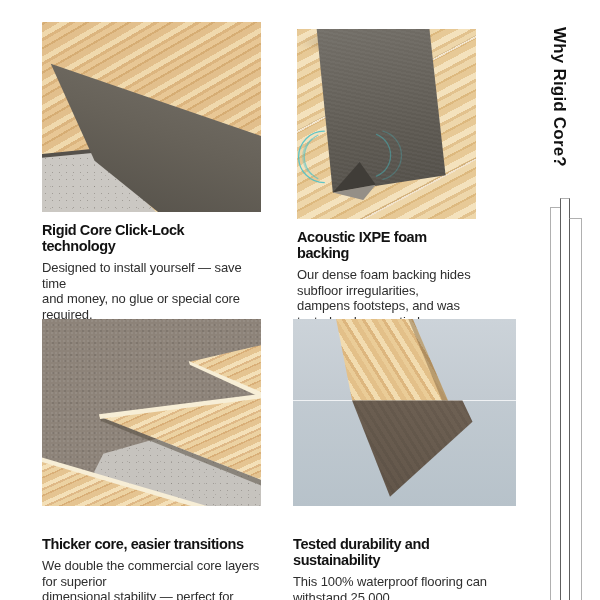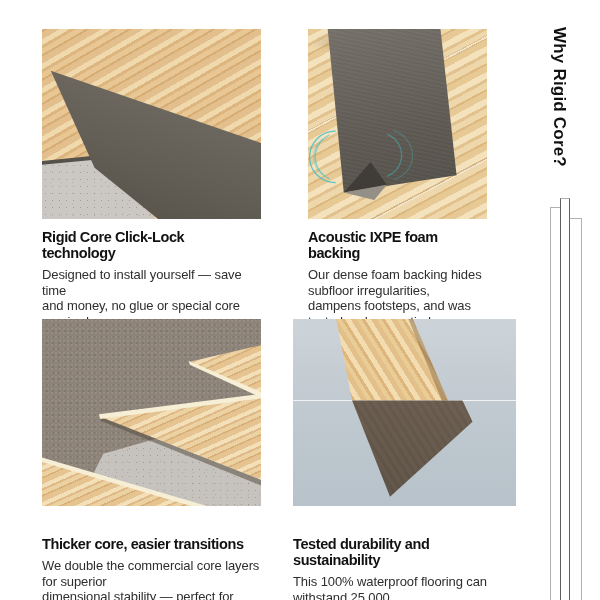--- a/index.html
+++ b/index.html
@@ -1,22 +1,22 @@
 <!DOCTYPE html>
 <html><head>
 <meta charset="utf-8">
 <title>Why Rigid Core?</title>
 <style>
   html,body{margin:0;padding:0;background:#fff;}
   .page{position:relative;width:600px;height:600px;background:#ffffff;overflow:hidden;
         font-family:"Liberation Sans", sans-serif;}
 
   .feature{position:absolute;}
-  #f1{left:42px;top:29px;width:219px;}
-  #f2{left:308px;top:29px;width:179px;}
+  #f1{left:42px;top:22px;width:219px;}
+  #f2{left:297px;top:29px;width:179px;}
   #f3{left:42px;top:319px;width:219px;}
   #f4{left:293px;top:319px;width:223px;}
 
   .img{position:relative;overflow:hidden;width:100%;}
   #f1 .img,#f2 .img{height:190px;}
   #f3 .img,#f4 .img{height:187px;}
   .layer{position:absolute;inset:0;}
 
   .feature h3{margin:10px 0 6px;font-size:14.5px;font-weight:700;letter-spacing:-0.4px;color:#121212;}
   .row2 h3{margin-top:30px;}

